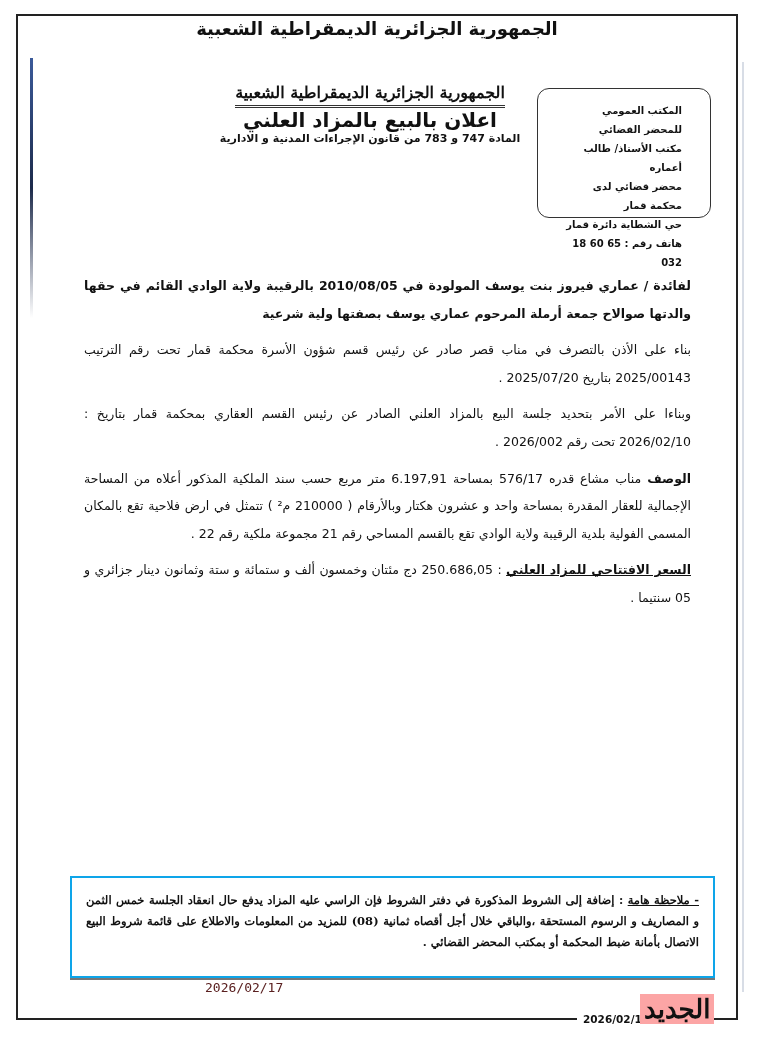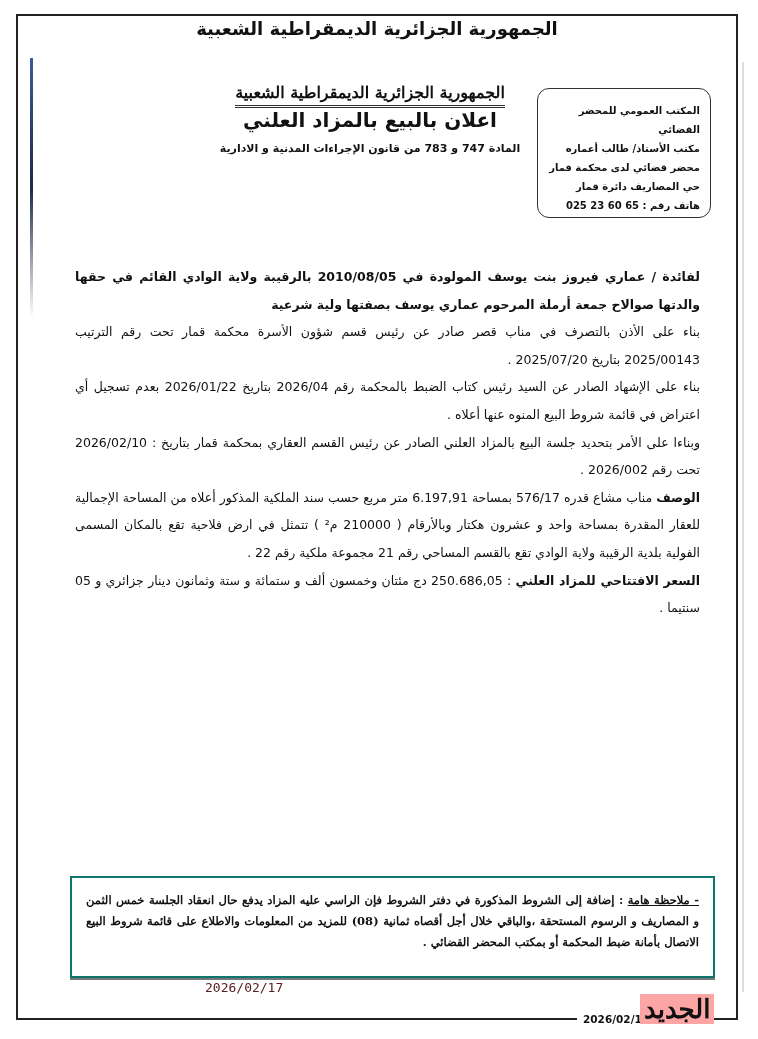--- a/index.html
+++ b/index.html
@@ -5,27 +5,27 @@
   html, body { margin: 0; padding: 0; background: #ffffff; }
   body { width: 758px; height: 1039px; position: relative; overflow: hidden; font-family: "DejaVu Sans", sans-serif; color: #111; }
   .frame { position: absolute; left: 16px; top: 14px; width: 722px; height: 1006px; border: 2px solid #222; box-sizing: border-box; }
   .frame-title { position: absolute; left: 0; right: 0; top: 2px; text-align: center; font-weight: bold; font-size: 18px; direction: rtl; letter-spacing: 0.5px; }
   .scan-edge-left { position: absolute; left: 30px; top: 58px; width: 3px; height: 260px; background: linear-gradient(#3b5a9a, #1c2a4a, rgba(255,255,255,0)); }
   .scan-edge-right { position: absolute; left: 742px; top: 62px; width: 2px; height: 930px; background: #d8dde6; }
   .doc { position: absolute; left: 40px; top: 58px; width: 690px; height: 930px; }
   .head-left { position: absolute; left: 170px; top: 25px; width: 320px; direction: rtl; text-align: center; }
   .head-republic { font-weight: bold; font-size: 16px; border-bottom: 3px double #333; display: inline-block; padding-bottom: 3px; font-family: "DejaVu Serif", serif; }
   .head-title { font-size: 20px; font-weight: bold; }
-  .head-article { margin-top: 10px; font-size: 11px; font-weight: bold; }
-  .office-box { position: absolute; left: 497px; top: 30px; width: 174px; height: 130px; border: 1.5px solid #333; border-radius: 12px; direction: rtl; text-align: right; padding: 12px 10px; box-sizing: border-box; font-size: 10px; font-weight: bold; line-height: 19px; }
+  .head-article { font-size: 11px; font-weight: bold; }
+  .office-box { position: absolute; left: 497px; top: 30px; width: 174px; height: 130px; border: 1.5px solid #333; border-radius: 12px; direction: rtl; text-align: right; padding: 12px 28px; box-sizing: border-box; font-size: 10px; font-weight: bold; line-height: 19px; }
   .body-text { position: absolute; left: 35px; top: 205px; width: 625px; direction: rtl; text-align: justify; font-size: 12.5px; line-height: 27.6px; }
-  .body-text p { margin: 0; }
+  .body-text p { margin: 9px; }
   .bold { font-weight: bold; }
-  .ul { font-weight: bold; }
-  .note-box { position: absolute; left: 30px; top: 818px; width: 645px; height: 102px; border: 2px solid #0f766e; box-shadow: 0 2px 0 #777; direction: rtl; text-align: justify; padding: 12px 14px; box-sizing: border-box; font-size: 11.5px; font-weight: bold; line-height: 21px; font-family: "DejaVu Serif", serif; }
+  .ul { text-decoration: underline; font-weight: bold; }
+  .note-box { position: absolute; left: 30px; top: 818px; width: 645px; height: 102px; border: 2px solid #0ea5e9; box-shadow: 0 2px 0 #777; direction: rtl; text-align: justify; padding: 12px 14px; box-sizing: border-box; font-size: 11.5px; font-weight: bold; line-height: 21px; font-family: "DejaVu Serif", serif; }
   .stamp { position: absolute; left: 165px; top: 922px; font-size: 13px; color: #5a2020; font-family: "DejaVu Sans Mono", monospace; }
   .footer-date { position: absolute; left: 566px; top: 1013px; background: #fff; padding: 0 6px; font-size: 10.5px; font-weight: bold; margin-left: 11px; }
   .footer-logo { position: absolute; left: 640px; top: 994px; background: #fca5a5; padding: 0 4px; font-size: 26px; font-weight: bold; font-family: "DejaVu Serif", serif; direction: rtl; letter-spacing: -2px; }
 </style>
 </head>
 <body>
 
 <div class="frame">
   <div class="frame-title">الجمهورية الجزائرية الديمقراطية الشعبية</div>
 </div>
@@ -37,28 +37,27 @@
   <div class="head-left">
     <div class="head-republic">الجمهورية الجزائرية الديمقراطية الشعبية</div>
     <div class="head-title">اعلان بالبيع بالمزاد العلني</div>
     <div class="head-article">المادة 747 و 783 من قانون الإجراءات المدنية و الادارية</div>
   </div>
 
   <div class="office-box">
     <div>المكتب العمومي للمحضر القضائي</div>
     <div>مكتب الأستاذ/ طالب أعماره</div>
     <div>محضر قضائي لدى محكمة قمار</div>
-    <div>حي المصاريف دائرة قمار</div>
-    <div>هاتف رقم : 65 60 23 025</div>
+    <div>حي الشطاية دائرة قمار</div>
+    <div>هاتف رقم : 65 60 18 032</div>
   </div>
 
   <div class="body-text">
     <p class="bold">لفائدة / عماري فيروز بنت يوسف المولودة في 2010/08/05 بالرقيبة ولاية الوادي القائم في حقها والدتها صوالاح جمعة أرملة المرحوم عماري يوسف بصفتها ولية شرعية</p>
     <p>بناء على الأذن بالتصرف في مناب قصر صادر عن رئيس قسم شؤون الأسرة محكمة قمار تحت رقم الترتيب 2025/00143 بتاريخ 2025/07/20 .</p>
-    <p>بناء على الإشهاد الصادر عن السيد رئيس كتاب الضبط بالمحكمة رقم 2026/04 بتاريخ 2026/01/22 بعدم تسجيل أي اعتراض في قائمة شروط البيع المنوه عنها أعلاه .</p>
     <p>وبناءا على الأمر بتحديد جلسة البيع بالمزاد العلني الصادر عن رئيس القسم العقاري بمحكمة قمار بتاريخ : 2026/02/10 تحت رقم 2026/002 .</p>
     <p><span class="bold">الوصف</span> <span>مناب مشاع قدره 576/17 بمساحة 6.197,91 متر مربع حسب سند الملكية المذكور أعلاه من المساحة الإجمالية للعقار المقدرة بمساحة واحد و عشرون هكتار وبالأرقام ( 210000 م² ) تتمثل في ارض فلاحية تقع بالمكان المسمى الفولية بلدية الرقيبة ولاية الوادي تقع بالقسم المساحي رقم 21 مجموعة ملكية رقم 22 .</span></p>
     <p><span class="ul">السعر الافتتاحي للمزاد العلني</span> <span>: 250.686,05 دج مئتان وخمسون ألف و ستمائة و ستة وثمانون دينار جزائري و 05 سنتيما .</span></p>
   </div>
 
   <div class="note-box">
     <span style="text-decoration: underline;">- ملاحظة هامة</span>
     <span>: إضافة إلى الشروط المذكورة في دفتر الشروط فإن الراسي عليه المزاد يدفع حال انعقاد الجلسة خمس الثمن و المصاريف و الرسوم المستحقة ،والباقي خلال أجل أقصاه ثمانية (08) للمزيد من المعلومات والاطلاع على قائمة شروط البيع الاتصال بأمانة ضبط المحكمة أو بمكتب المحضر القضائي .</span>
   </div>
 

